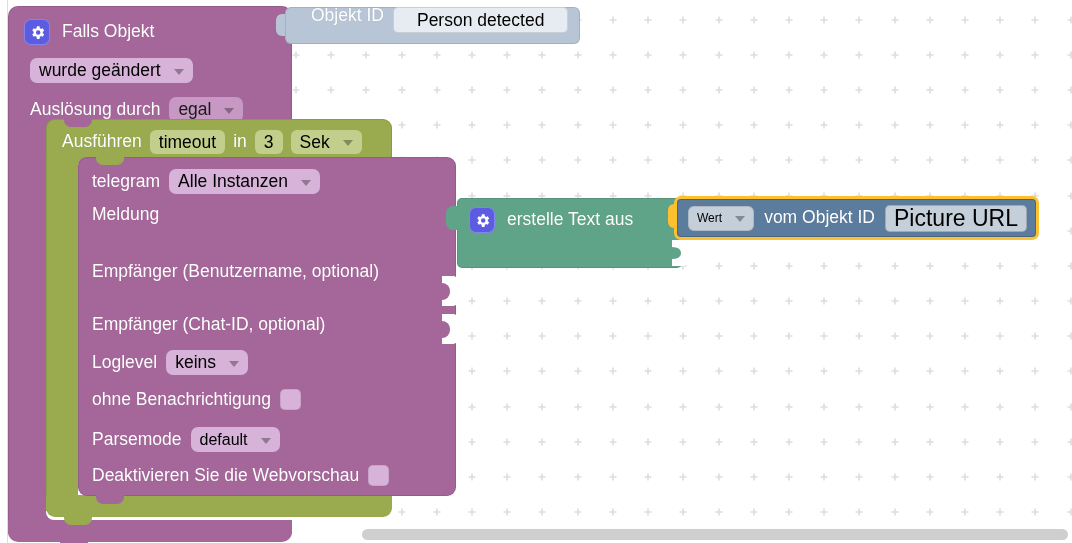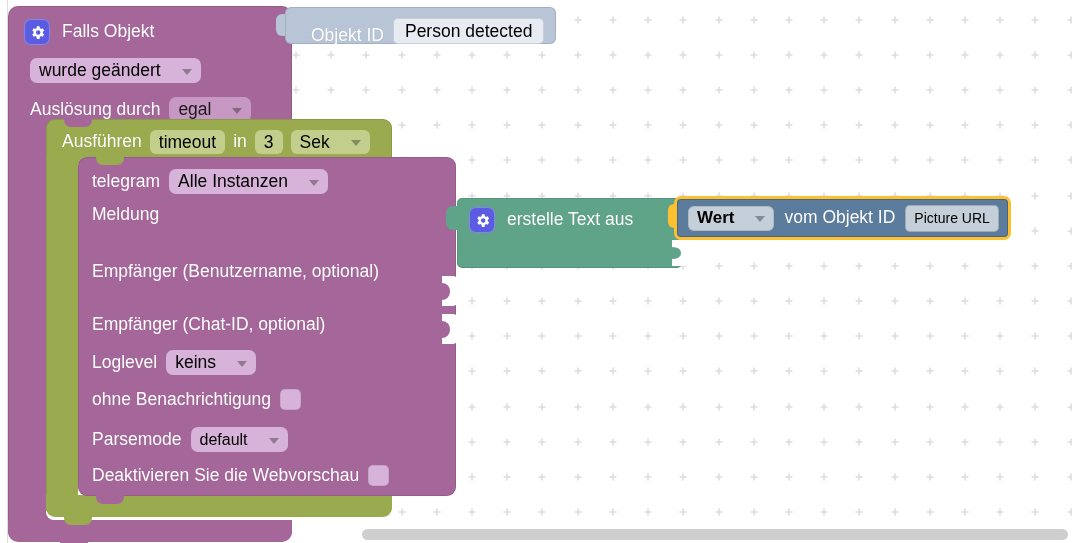--- a/index.html
+++ b/index.html
@@ -40,21 +40,21 @@
   }
 
   
   .btext{
     color:#ffffff;font-size:17.5px;line-height:1;white-space:nowrap;
     text-shadow:0 0 1px rgba(0,0,0,.15);
   }
 
   
   .pill{
-    display:inline-flex;align-items:center;gap:20px;
+    display:inline-flex;align-items:center;gap:12px;
     height:22px;padding:0 9px;border-radius:11px;
     font-size:17px;color:#000;white-space:nowrap;
   }
   .caret{
     width:0;height:0;border-left:5px solid transparent;border-right:5px solid transparent;
     border-top:6px solid rgba(0,0,0,.33);margin-left:1px;margin-top:2px;
   }
 
   .chk{
     display:inline-block;width:19px;height:19px;border-radius:5px;
@@ -98,28 +98,28 @@
   #falls-trigger{position:absolute;left:22px;top:52px;}
   #falls-trigger .pill{background:#d7b3d9;height:25px;border-radius:7px;font-size:17.5px;}
   #falls-src{position:absolute;left:22px;top:91px;display:flex;align-items:center;gap:9px;}
   #falls-src .pill{background:#c898c4;height:25px;border-radius:7px;font-size:17.5px;color:#1a1a1a;}
 
   
   #blk-objid{left:285px;top:7px;z-index:20;}
   #objid-body{
     position:relative;height:37px;border-radius:6px;
     background:#b7c5d6;box-shadow:inset 0 0 0 1px rgba(0,0,0,.10);
-    display:flex;align-items:flex-end;gap:9px;padding:0 12px 0 26px;
+    display:flex;align-items:flex-start;gap:9px;padding:0 12px 0 26px;
   }
   #objid-tab{
     position:absolute;left:-9px;top:7px;width:11px;height:22px;
     background:#b7c5d6;border-radius:6px 0 0 6px;
   }
   #objid-body .val{
-    background:#e6ecf2;border-radius:5px;height:26px;padding:0 12px;
+    background:#e6ecf2;border-radius:5px;height:26px;padding:0 24px;
     display:inline-flex;align-items:center;font-size:17.5px;color:#000;
     box-shadow:inset 0 0 0 1px rgba(0,0,0,.12);
   }
 
   
   #blk-aus{left:46px;top:119px;width:346px;height:402px;z-index:15;}
   #aus-body{
     position:absolute;left:0;top:0;width:346px;height:44px;
     background:#9aab4f;border-radius:9px 9px 0 0;
     box-shadow:inset 0 0 0 1px rgba(0,0,0,.10);
@@ -206,25 +206,25 @@
   #blk-val{left:674px;top:196px;z-index:30;}
   #val-outer{
     border:3px solid #fdc02f;border-radius:7px;padding:0;
     background:#fdc02f;
   }
   #val-body{
     height:38px;border-radius:4px;background:#5b7c9d;
     display:flex;align-items:center;gap:10px;padding:0 9px 0 11px;
     box-shadow:inset 0 0 0 1px rgba(0,0,0,.18);
   }
-  #val-body .pill{background:#c4cfd9;height:25px;border-radius:6px;font-size:17px;
-     box-shadow:inset 0 0 0 1px rgba(0,0,0,.10);font-weight:bold;}
+  #val-body .pill{background:#c4cfd9;height:25px;border-radius:6px;font-size:12px;
+     box-shadow:inset 0 0 0 1px rgba(0,0,0,.10);}
   #val-body .val{
     background:#c4cfd9;border-radius:5px;height:27px;padding:0 9px;
-    display:inline-flex;align-items:center;font-size:14px;color:#000;
+    display:inline-flex;align-items:center;font-size:23px;color:#000;
     box-shadow:inset 0 0 0 1px rgba(0,0,0,.18);
   }
   #val-tab{
     position:absolute;left:-6px;top:8px;width:10px;height:24px;
     background:#fdc02f;border-radius:6px 0 0 6px;z-index:-1;
   }
 
   
   #hscroll{
     position:absolute;left:0;bottom:0;width:1072px;height:18px;z-index:70;

